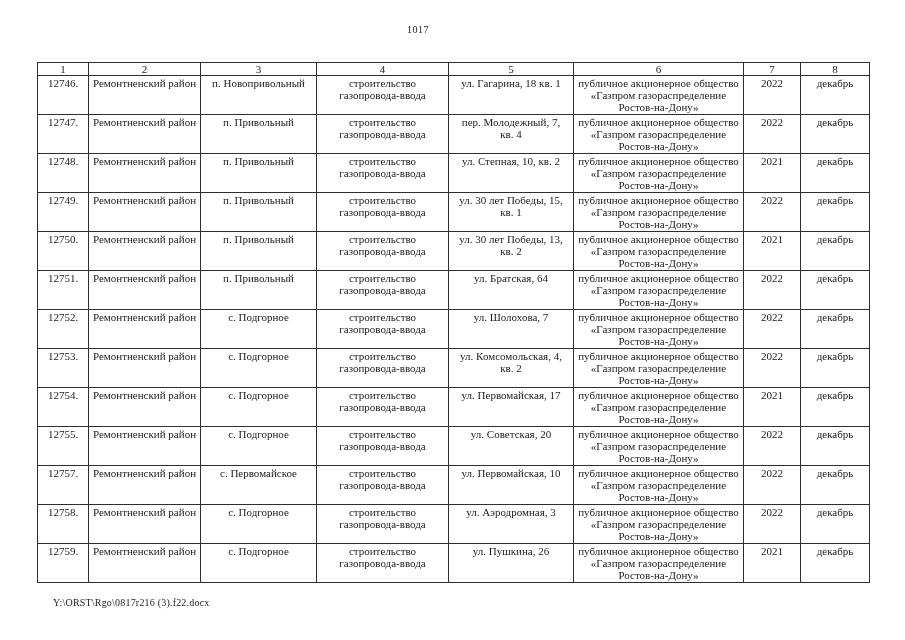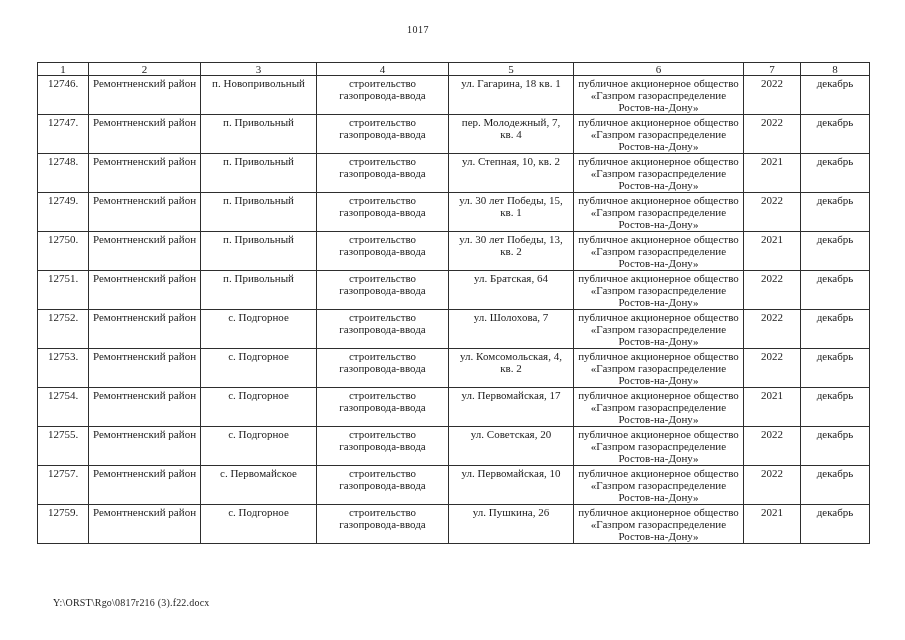--- a/index.html
+++ b/index.html
@@ -185,20 +185,30 @@
     <td class="c-num">12757.</td>
     <td class="c-district">Ремонтненский район</td>
     <td class="c-settlement">с. Первомайское</td>
     <td class="c-work">строительство газопровода-ввода</td>
     <td class="c-address">ул. Первомайская, 10</td>
     <td class="c-company">публичное акционерное общество «Газпром газораспределение Ростов-на-Дону»</td>
     <td class="c-year">2022</td>
     <td class="c-month">декабрь</td>
   </tr>
       <tr>
+    <td class="c-num">12758.</td>
+    <td class="c-district">Ремонтненский район</td>
+    <td class="c-settlement">с. Подгорное</td>
+    <td class="c-work">строительство газопровода-ввода</td>
+    <td class="c-address">ул. Аэродромная, 3</td>
+    <td class="c-company">публичное акционерное общество «Газпром газораспределение Ростов-на-Дону»</td>
+    <td class="c-year">2022</td>
+    <td class="c-month">декабрь</td>
+  </tr>
+      <tr>
     <td class="c-num">12759.</td>
     <td class="c-district">Ремонтненский район</td>
     <td class="c-settlement">с. Подгорное</td>
     <td class="c-work">строительство газопровода-ввода</td>
     <td class="c-address">ул. Пушкина, 26</td>
     <td class="c-company">публичное акционерное общество «Газпром газораспределение Ростов-на-Дону»</td>
     <td class="c-year">2021</td>
     <td class="c-month">декабрь</td>
   </tr>
     </tbody>

